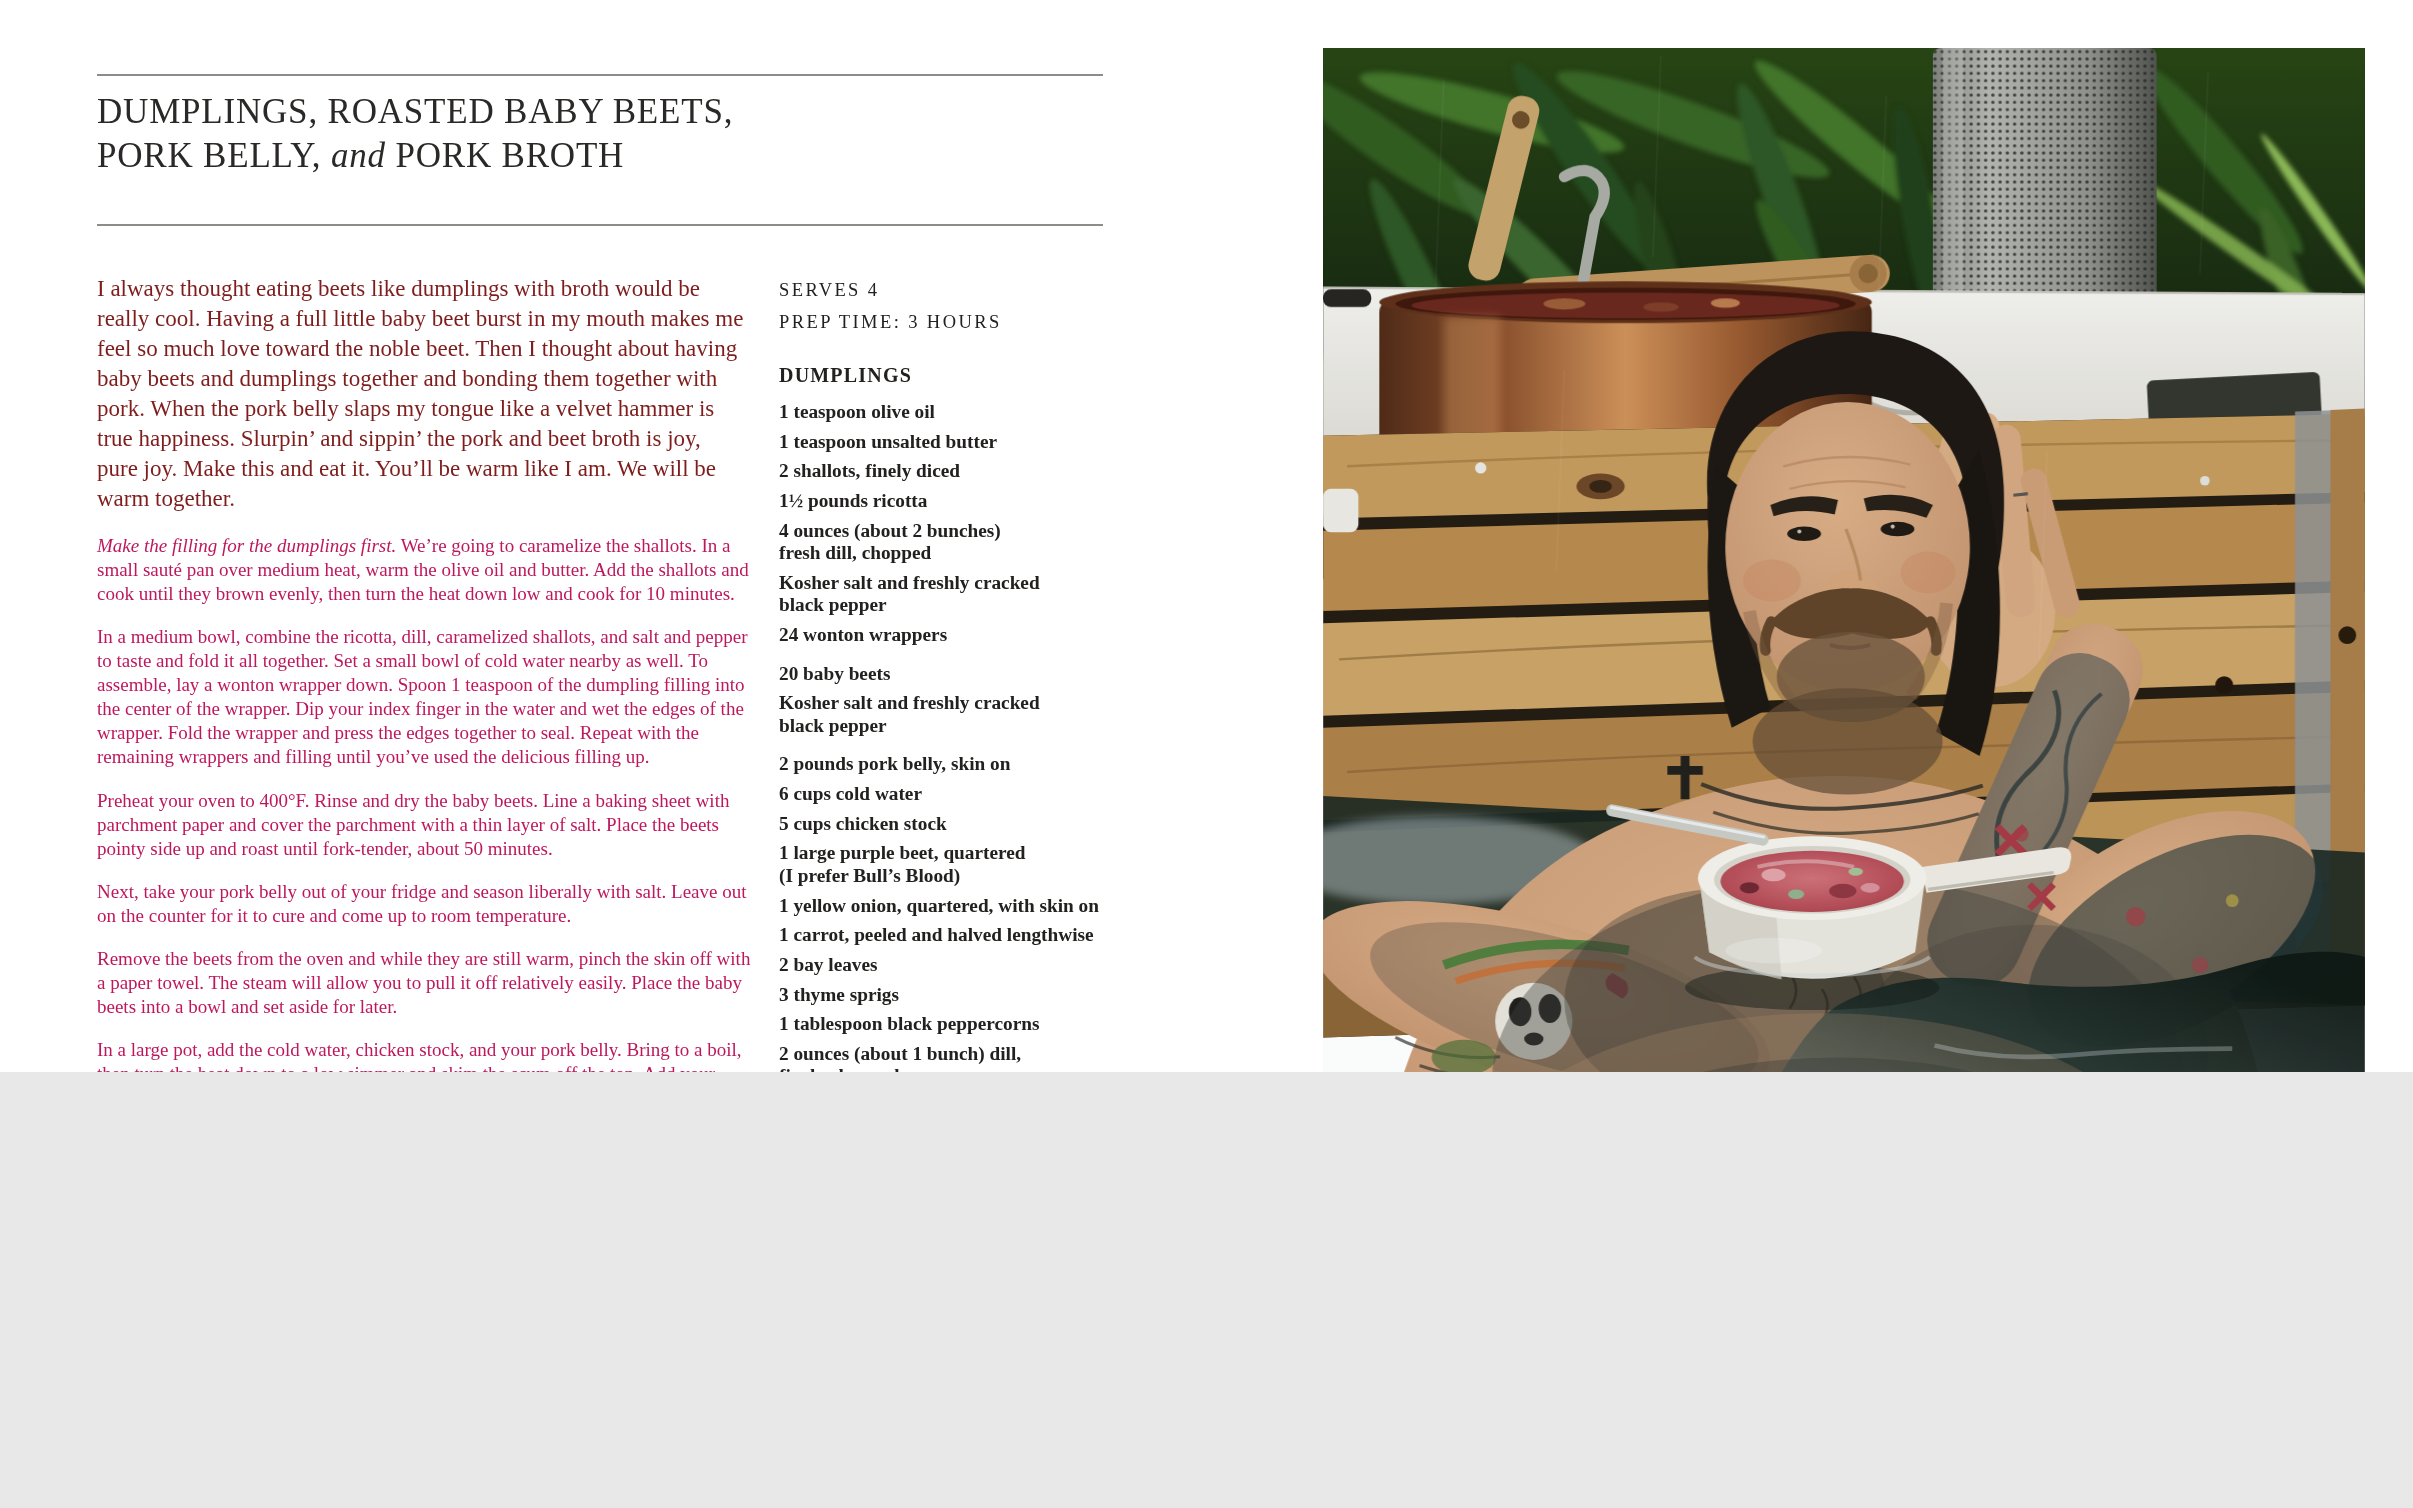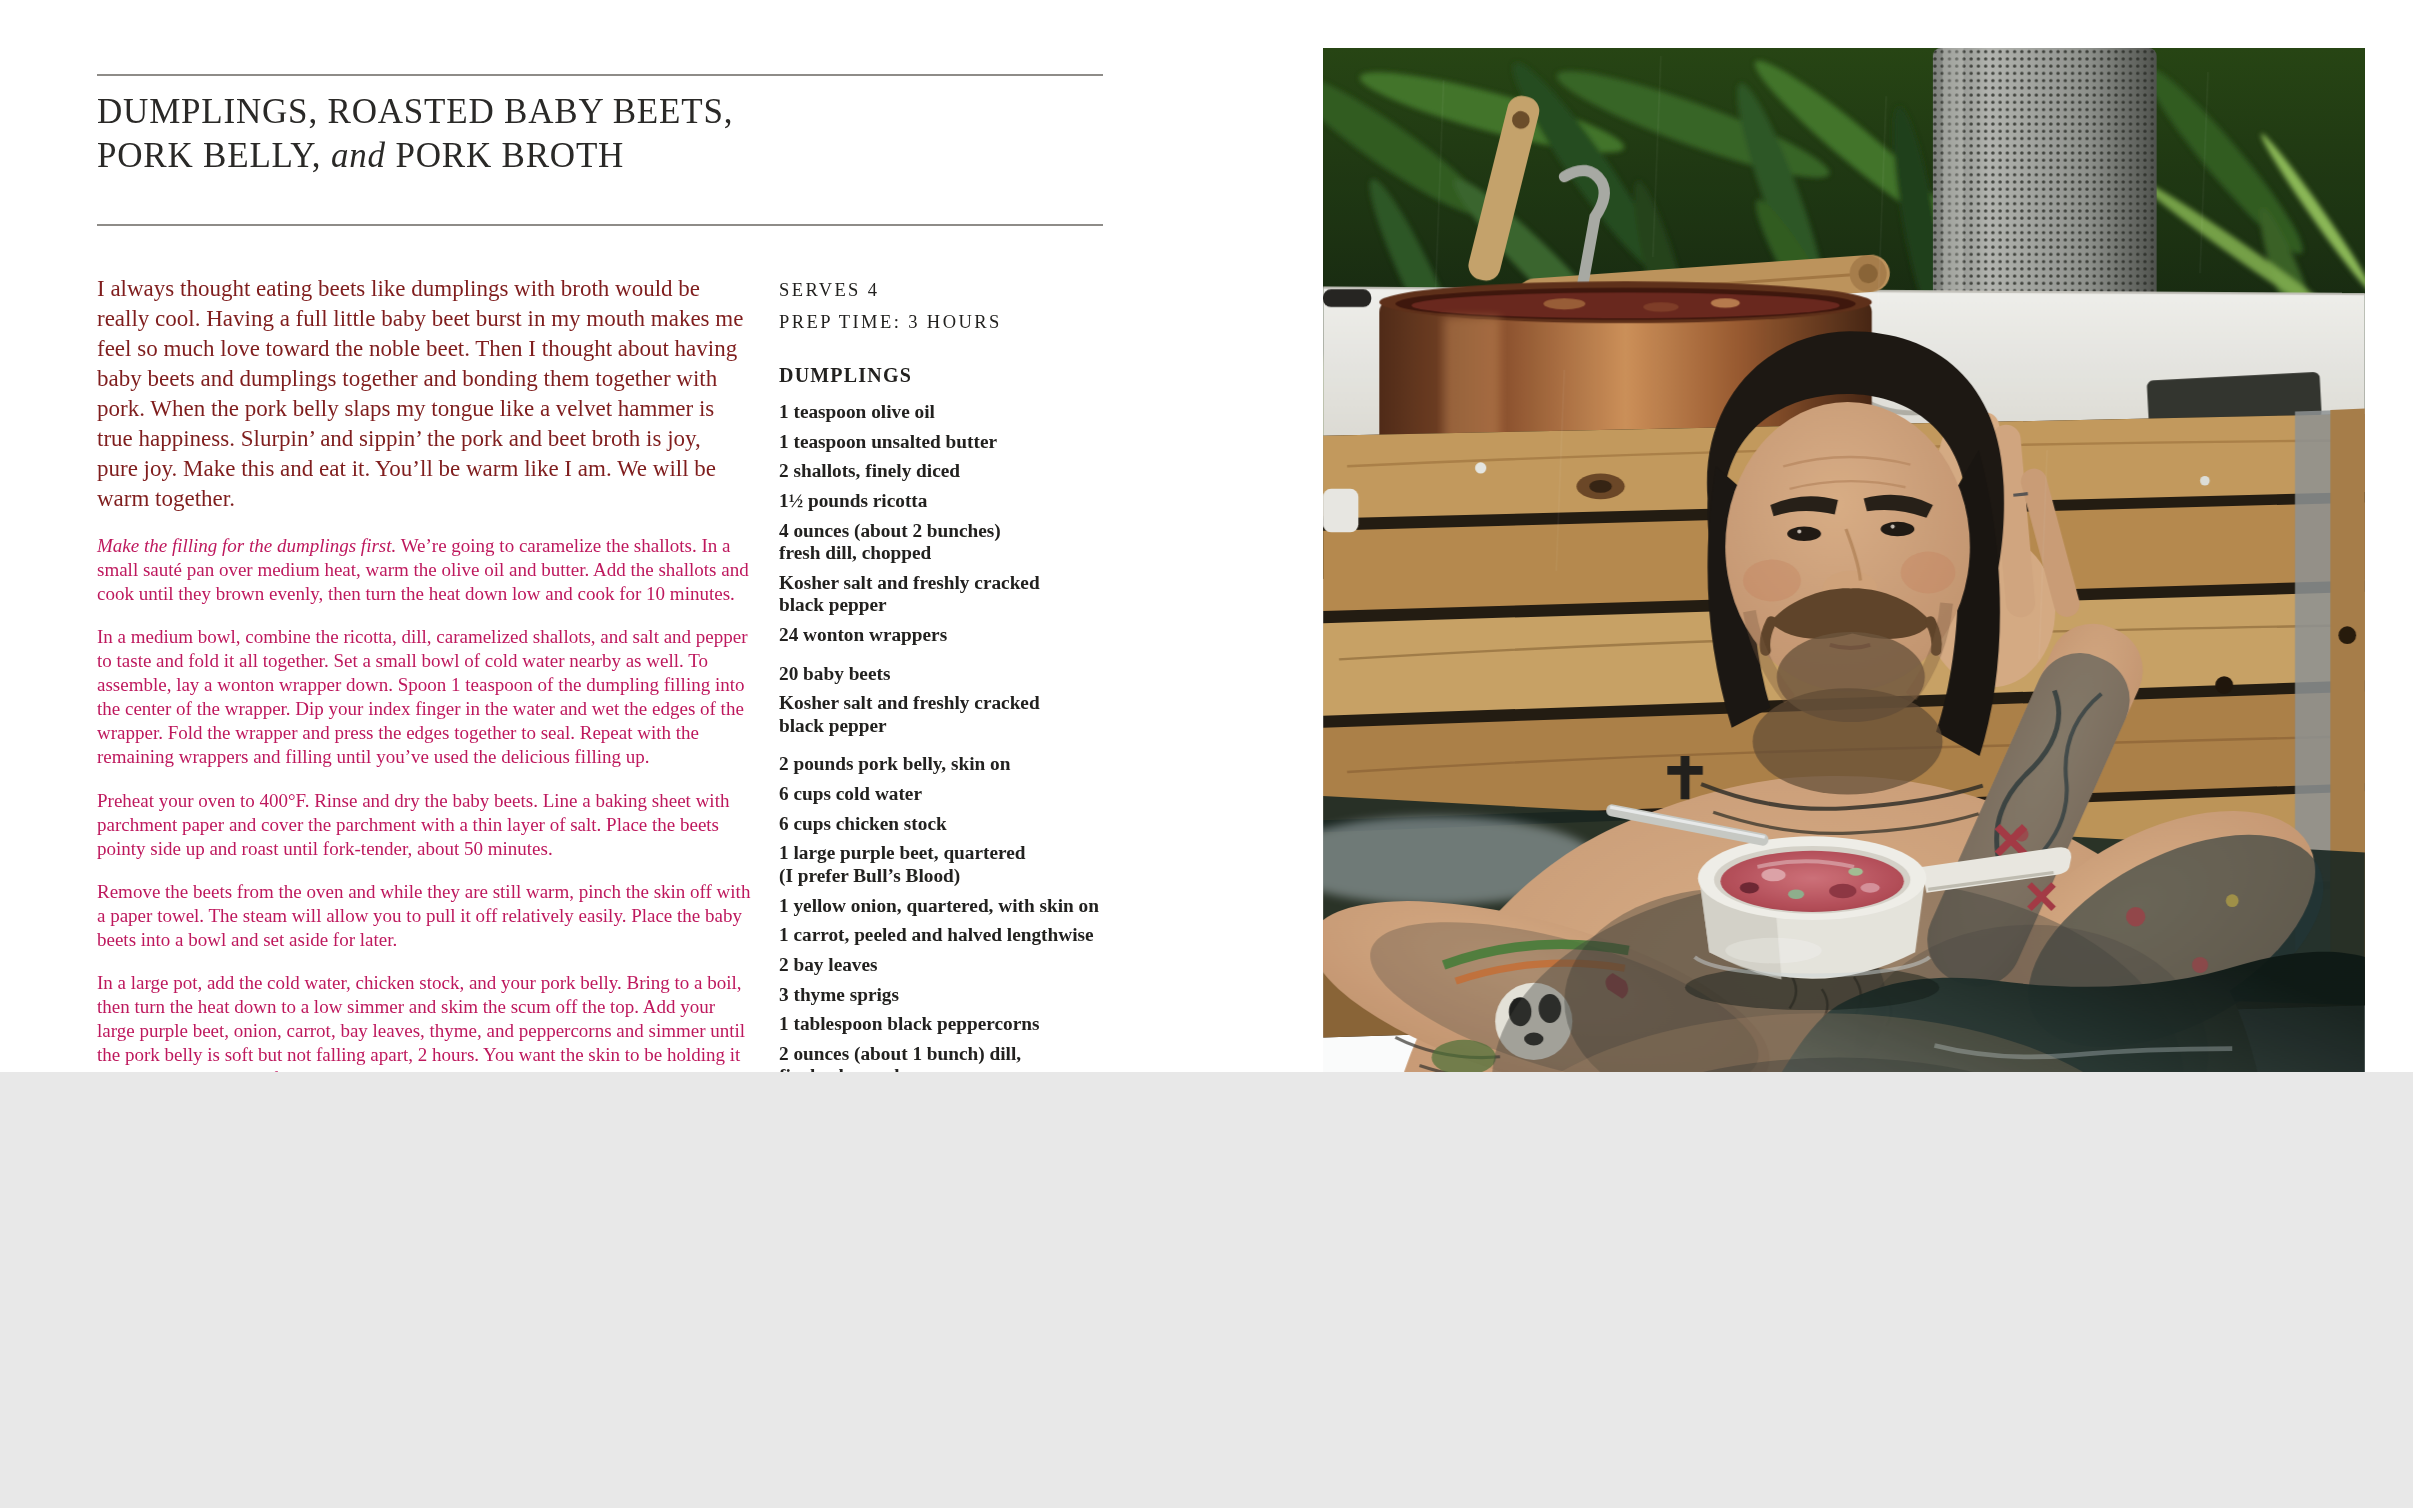--- a/index.html
+++ b/index.html
@@ -54,20 +54,21 @@
     <div><span>PORK BELLY, </span><span class="it">and</span><span> PORK BROTH</span></div>
   </div>
   <div id="rule-bottom" class="rule"></div>
 
   <div class="intro">I always thought eating beets like dumplings with broth would be really cool. Having a full little baby beet burst in my mouth makes me feel so much love toward the noble beet. Then I thought about having baby beets and dumplings together and bonding them together with pork. When the pork belly slaps my tongue like a velvet hammer is true happiness. Slurpin’ and sippin’ the pork and beet broth is joy, pure joy. Make this and eat it. You’ll be warm like I am. We will be warm together.</div>
 
   <div class="instructions">
     <p><span class="lead">Make the filling for the dumplings first.</span><span> We’re going to caramelize the shallots. In a small sauté pan over medium heat, warm the olive oil and butter. Add the shallots and cook until they brown evenly, then turn the heat down low and cook for 10 minutes.</span></p>
     <p>In a medium bowl, combine the ricotta, dill, caramelized shallots, and salt and pepper to taste and fold it all together. Set a small bowl of cold water nearby as well. To assemble, lay a wonton wrapper down. Spoon 1 teaspoon of the dumpling filling into the center of the wrapper. Dip your index finger in the water and wet the edges of the wrapper. Fold the wrapper and press the edges together to seal. Repeat with the remaining wrappers and filling until you’ve used the delicious filling up.</p>
     <p>Preheat your oven to 400°F. Rinse and dry the baby beets. Line a baking sheet with parchment paper and cover the parchment with a thin layer of salt. Place the beets pointy side up and roast until fork-tender, about 50 minutes.</p>
+    <p>Next, take your pork belly out of your fridge and season liberally with salt. Leave out on the counter for it to cure and come up to room temperature.</p>
     <p>Remove the beets from the oven and while they are still warm, pinch the skin off with a paper towel. The steam will allow you to pull it off relatively easily. Place the baby beets into a bowl and set aside for later.</p>
     <p>In a large pot, add the cold water, chicken stock, and your pork belly. Bring to a boil, then turn the heat down to a low simmer and skim the scum off the top. Add your large purple beet, onion, carrot, bay leaves, thyme, and peppercorns and simmer until the pork belly is soft but not falling apart, 2 hours. You want the skin to be holding it together. Leave a little fat in the water; you just skim the scum while it’s simmering.</p>
   </div>
   <div class="continued">CONTINUED</div>
 
   <div class="ingredients">
     <div class="meta">SERVES 4</div>
     <div id="prep-time" class="meta">PREP TIME: 3 HOURS</div>
 
     <div class="ing-group">
@@ -85,21 +86,21 @@
 
     <div class="ing-group">
       <div class="ing-item">20 baby beets</div>
       <div class="ing-item">Kosher salt and freshly cracked
 black pepper</div>
     </div>
 
     <div class="ing-group">
       <div class="ing-item">2 pounds pork belly, skin on</div>
       <div class="ing-item">6 cups cold water</div>
-      <div class="ing-item">6 cups chicken stock</div>
+      <div class="ing-item">5 cups chicken stock</div>
       <div class="ing-item">1 large purple beet, quartered
 (I prefer Bull’s Blood)</div>
       <div class="ing-item">1 yellow onion, quartered, with skin on</div>
       <div class="ing-item">1 carrot, peeled and halved lengthwise</div>
       <div class="ing-item">2 bay leaves</div>
       <div class="ing-item">3 thyme sprigs</div>
       <div class="ing-item">1 tablespoon black peppercorns</div>
       <div class="ing-item">2 ounces (about 1 bunch) dill,
 finely chopped</div>
     </div>

